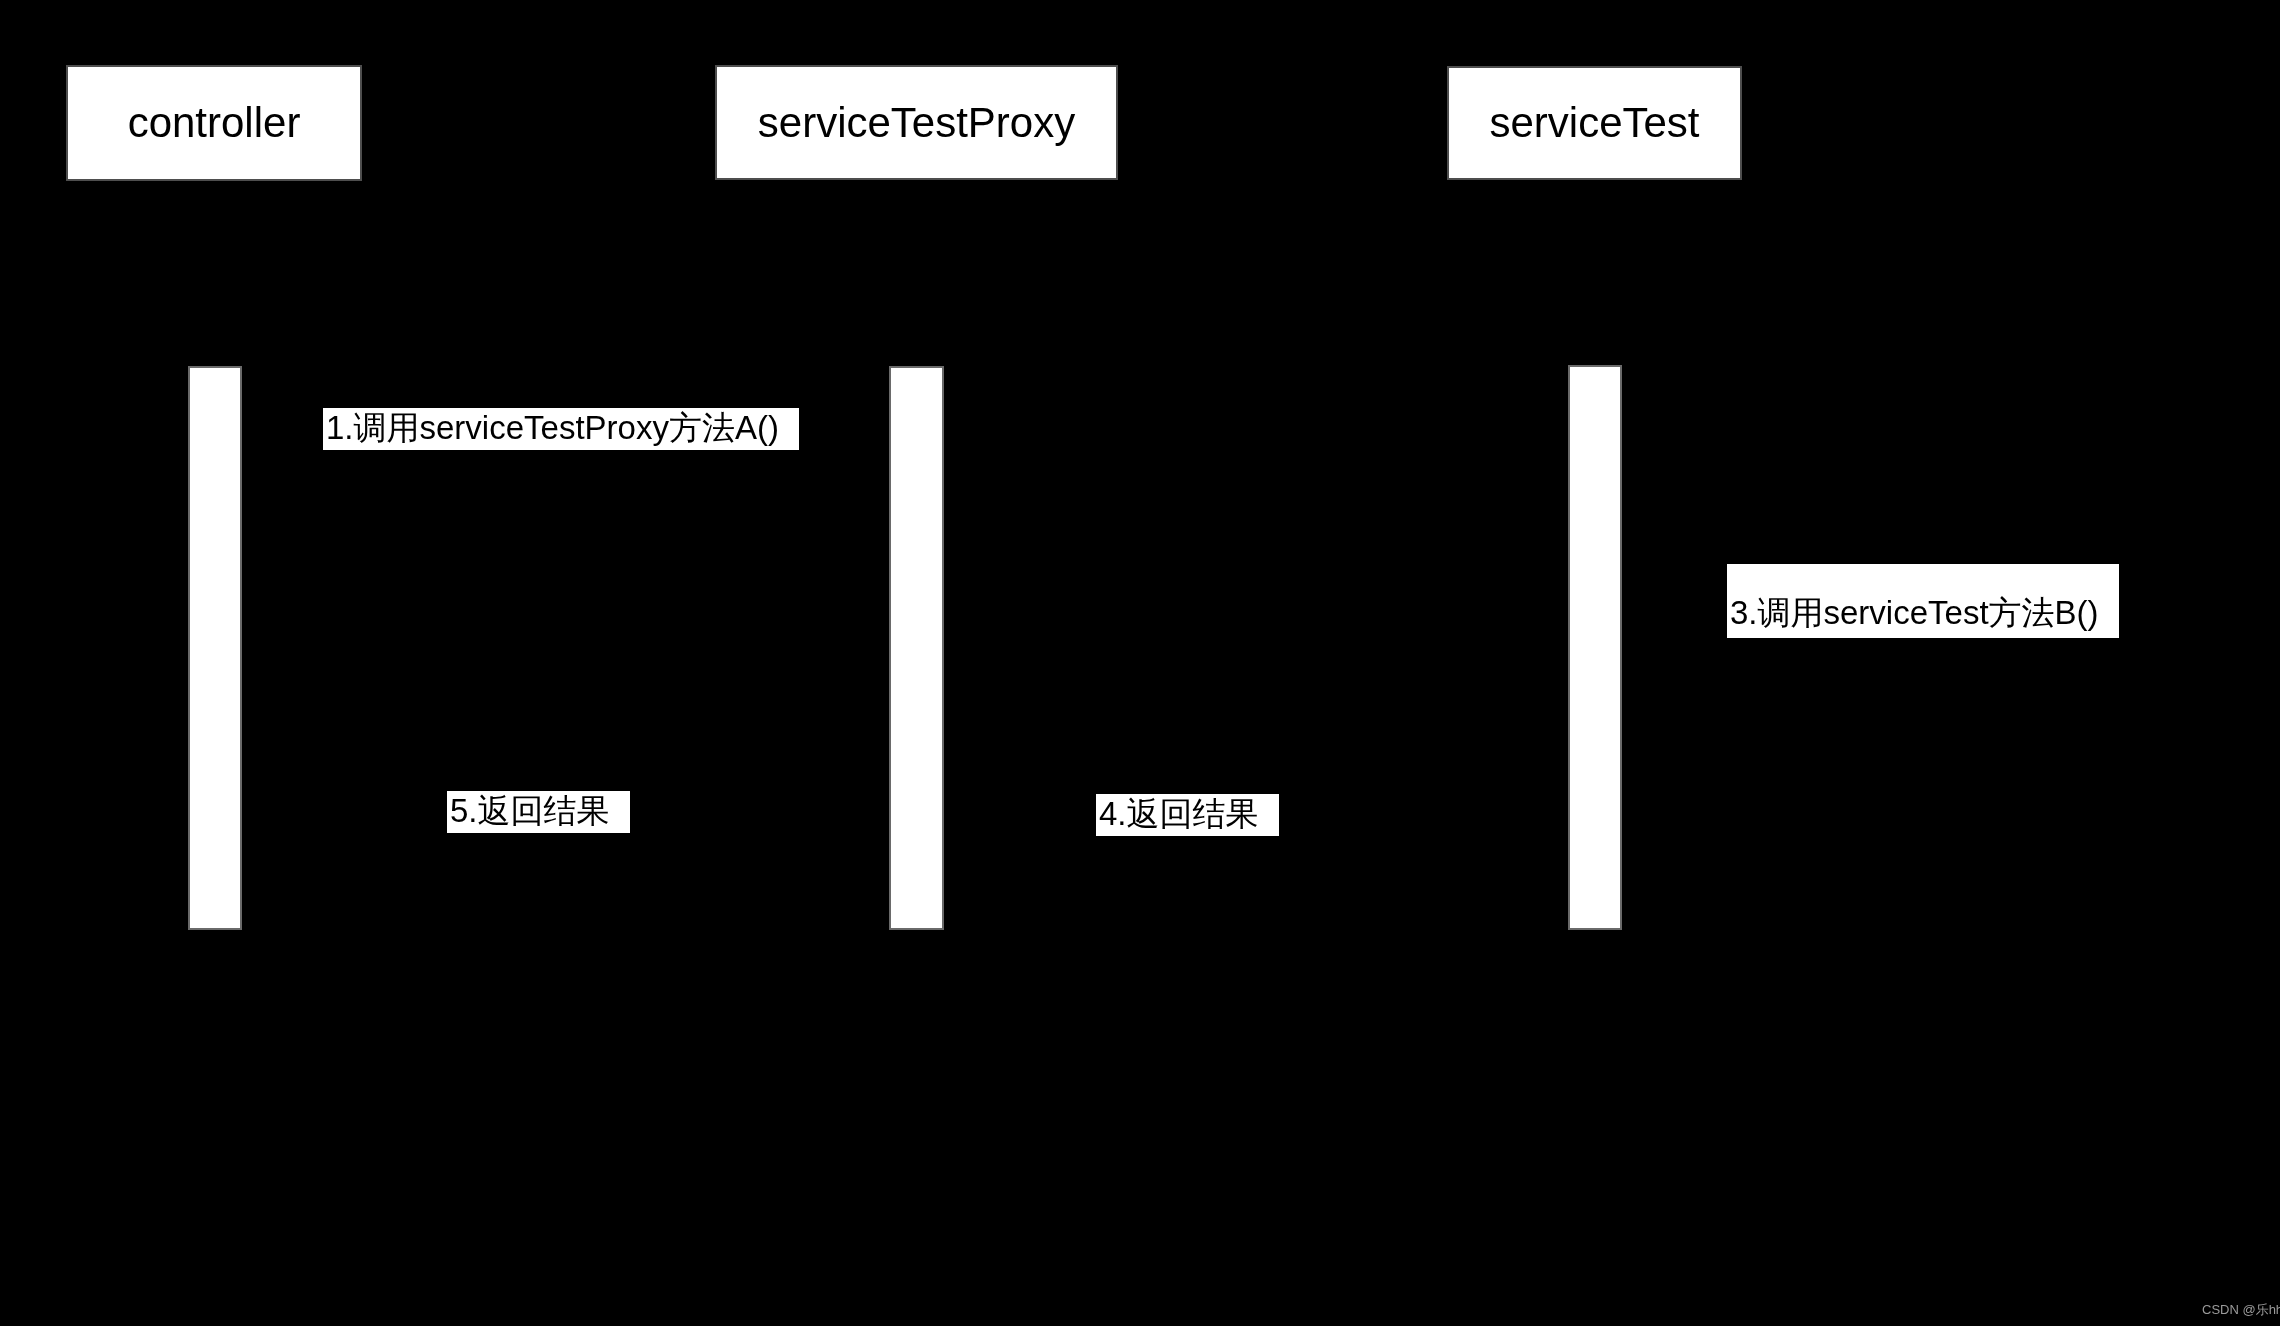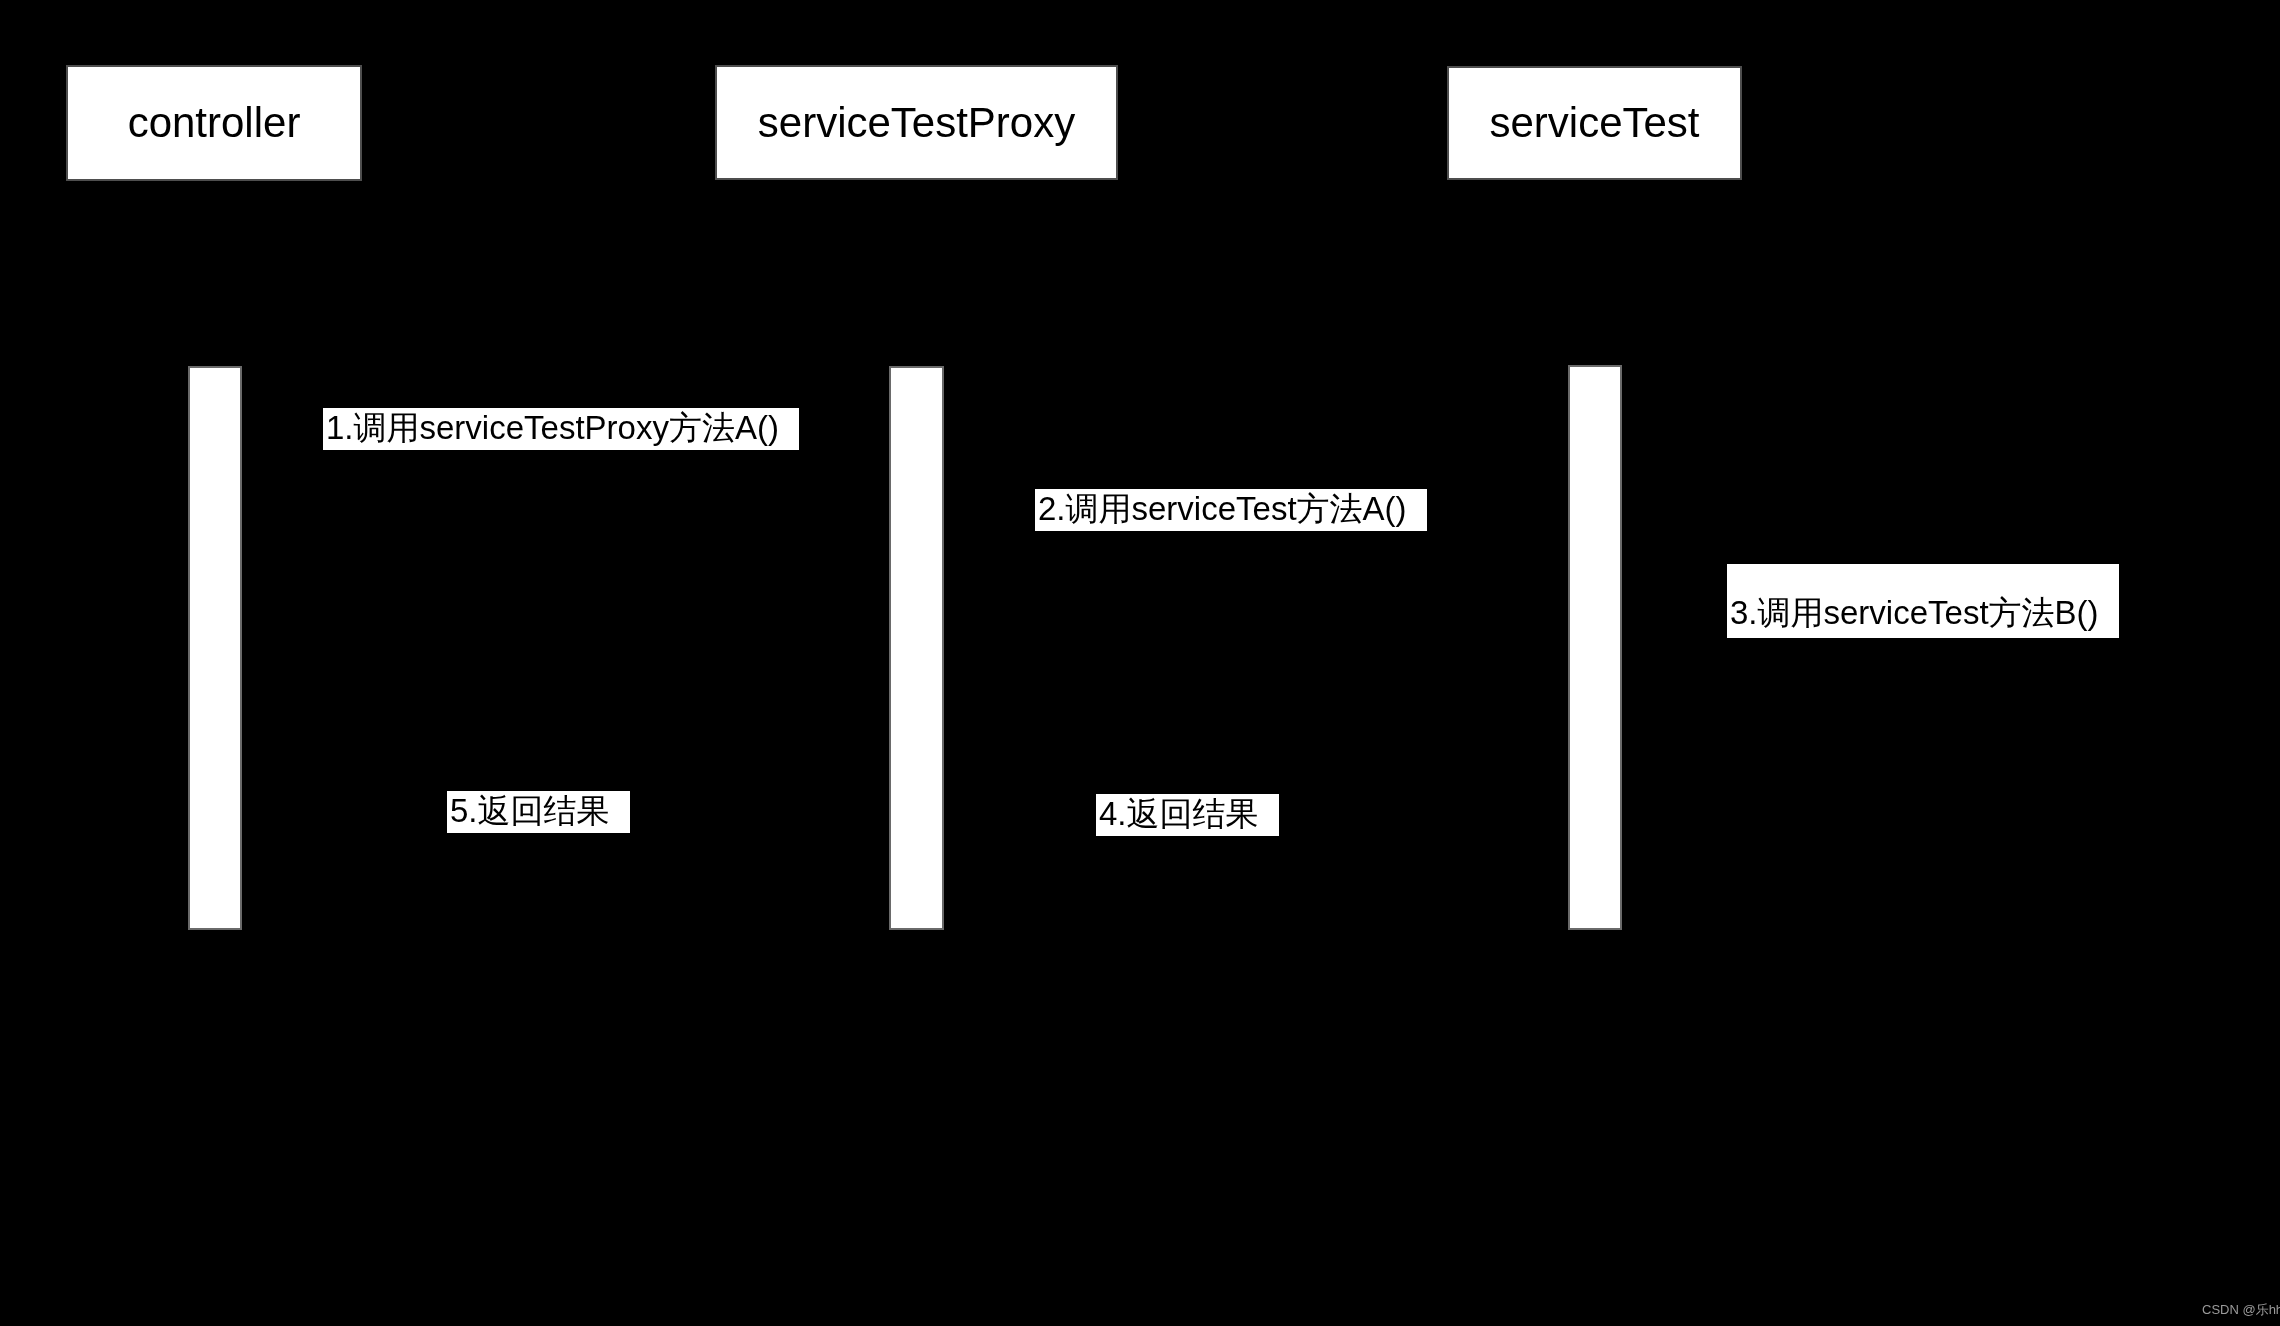--- a/index.html
+++ b/index.html
@@ -79,20 +79,19 @@
   </div>
   <div class="actor actor-2">
     <span>serviceTest</span>
   </div>
 
   <div class="activation bar-0"></div>
   <div class="activation bar-1"></div>
   <div class="activation bar-2"></div>
 
   <div class="msg msg-0">1.调用serviceTestProxy方法A()</div>
-  <div class="msg msg-1">2.调用serviceTest方法A()</div>
   <div class="msg msg-2">3.调用serviceTest方法B()</div>
   <div class="msg msg-3">4.返回结果</div>
   <div class="msg msg-4">5.返回结果</div>
 
   <div class="watermark">CSDN @乐hh</div>
 
 </div>
 
 </body></html>

